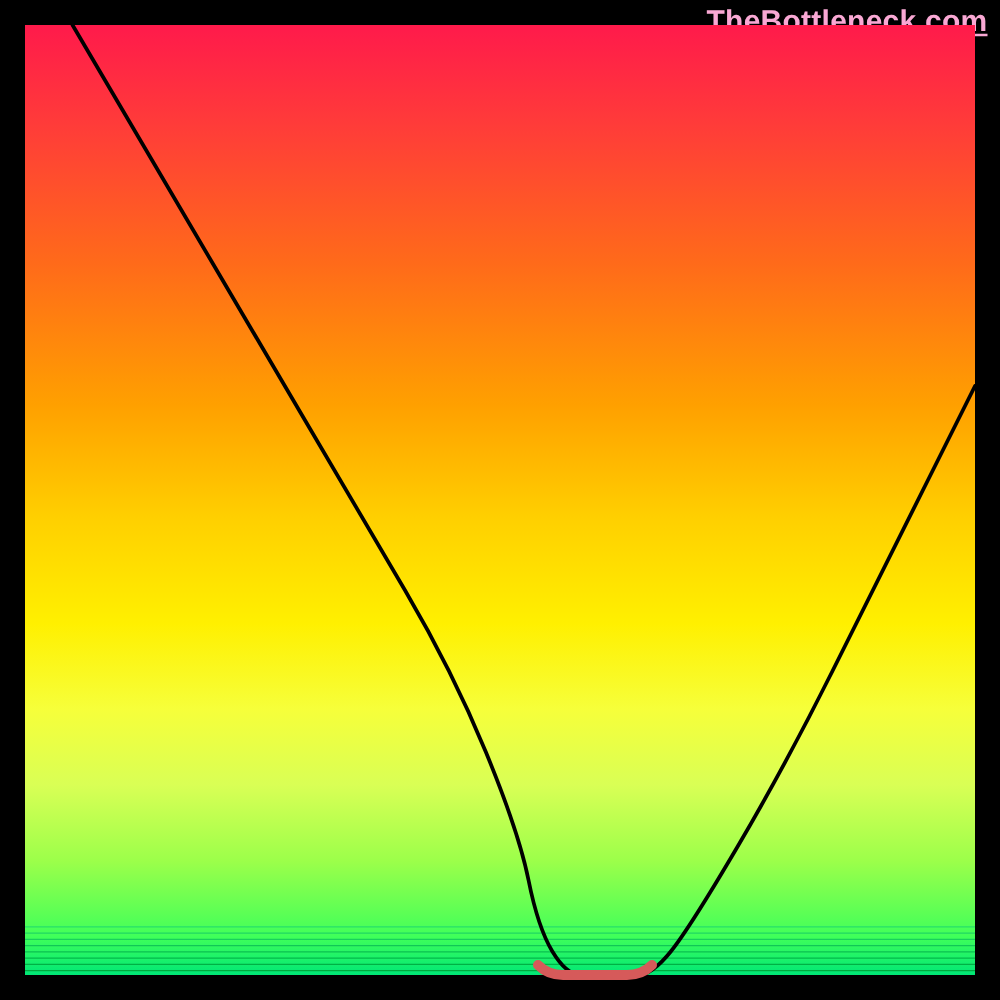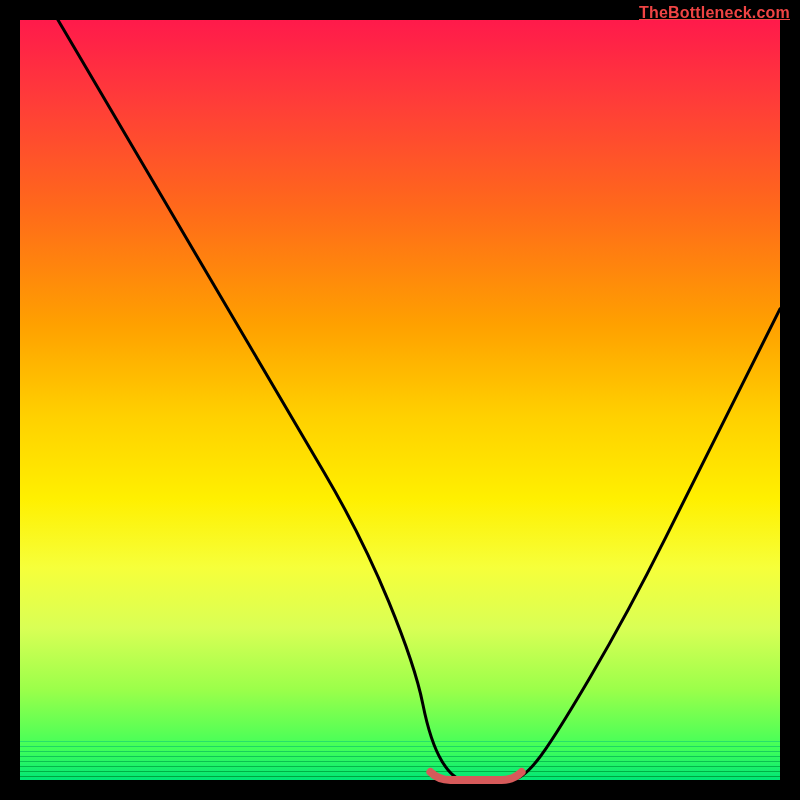--- a/index.html
+++ b/index.html
@@ -47,23 +47,23 @@
   .band {
     position: absolute;
     left: 0;
     right: 0;
     height: 1px;
   }
   .attrib {
     position: absolute;
     top: 4px;
     right: 10px;
-    font-size: 16px;
+    font-size: 24px;
     font-weight: 600;
-    color: #ef4444;
+    color: #f9a8d4;
     letter-spacing: 0.2px;
     user-select: none;
     text-decoration: underline;
   }
   svg.curve {
     position: absolute;
     inset: 0;
     width: 100%;
     height: 100%;
     overflow: visible;

